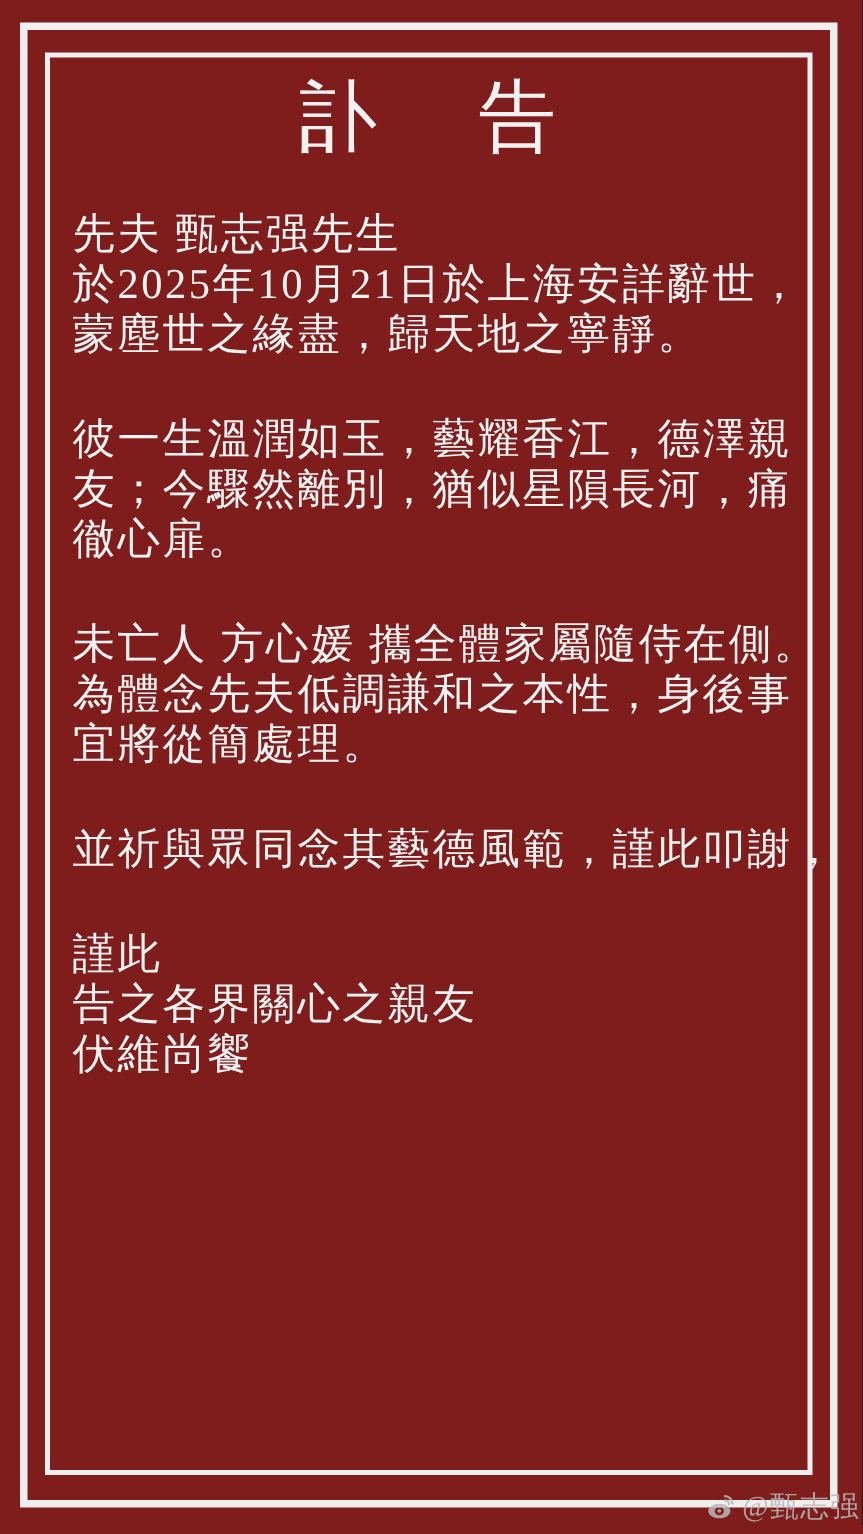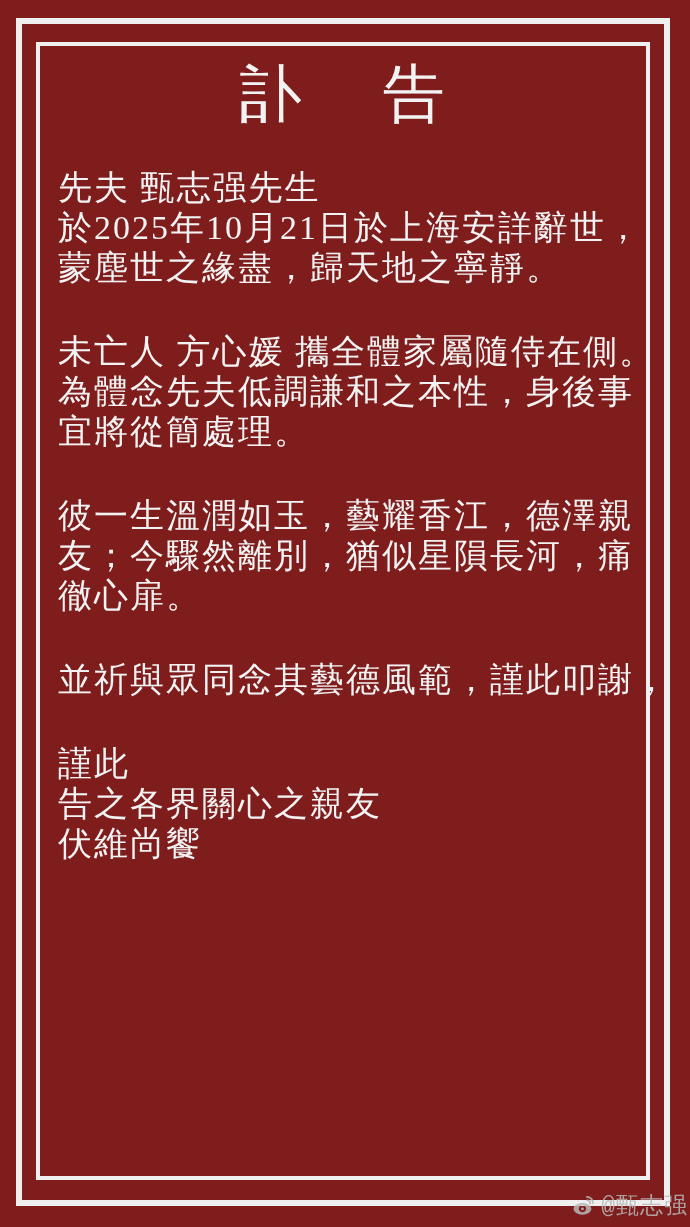--- a/index.html
+++ b/index.html
@@ -64,21 +64,21 @@
     position: absolute;
     right: 2px;
     bottom: 6px;
     display: flex;
     align-items: center;
     gap: 5px;
     color: #b9b9b9;
     opacity: 0.85;
     font-size: 23px;
     letter-spacing: 1px;
-    font-family: Liberation Mono, monospace;
+    font-family: Liberation Serif, serif;
   }
   .wm-icon {
     display: inline-flex;
     width: 26px;
     height: 26px;
   }
 </style>
 </head>
 <body>
 
@@ -89,28 +89,28 @@
   <div class="inner-frame">
     <div class="content">
       <h1 class="title">訃 告</h1>
       <div class="body">
           <div class="para">
             <div class="line">先夫 甄志强先生</div>
             <div class="line">於2025年10月21日於上海安詳辭世，</div>
             <div class="line">蒙塵世之緣盡，歸天地之寧靜。</div>
           </div>
           <div class="para">
+            <div class="line">彼一生溫潤如玉，藝耀香江，德澤親</div>
+            <div class="line">友；今驟然離別，猶似星隕長河，痛</div>
+            <div class="line">徹心扉。</div>
+          </div>
+          <div class="para">
             <div class="line">未亡人 方心媛 攜全體家屬隨侍在側。</div>
             <div class="line">為體念先夫低調謙和之本性，身後事</div>
             <div class="line">宜將從簡處理。</div>
-          </div>
-          <div class="para">
-            <div class="line">彼一生溫潤如玉，藝耀香江，德澤親</div>
-            <div class="line">友；今驟然離別，猶似星隕長河，痛</div>
-            <div class="line">徹心扉。</div>
           </div>
           <div class="para">
           </div>
           <div class="para">
             <div class="line">並祈與眾同念其藝德風範，謹此叩謝，</div>
           </div>
           <div class="para">
             <div class="line">謹此</div>
             <div class="line">告之各界關心之親友</div>
             <div class="line">伏維尚饗</div>

